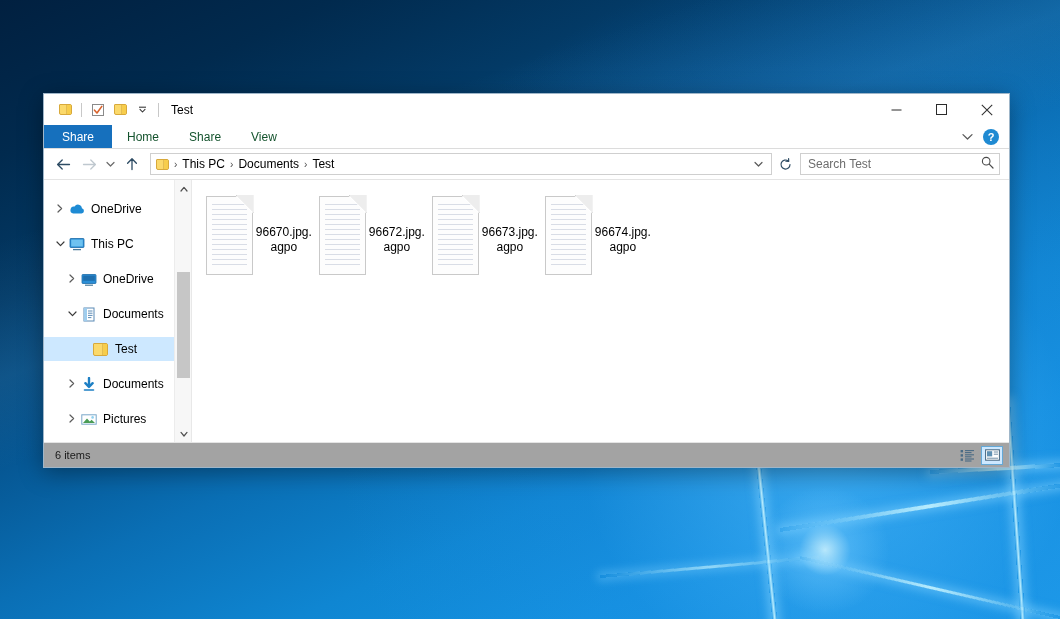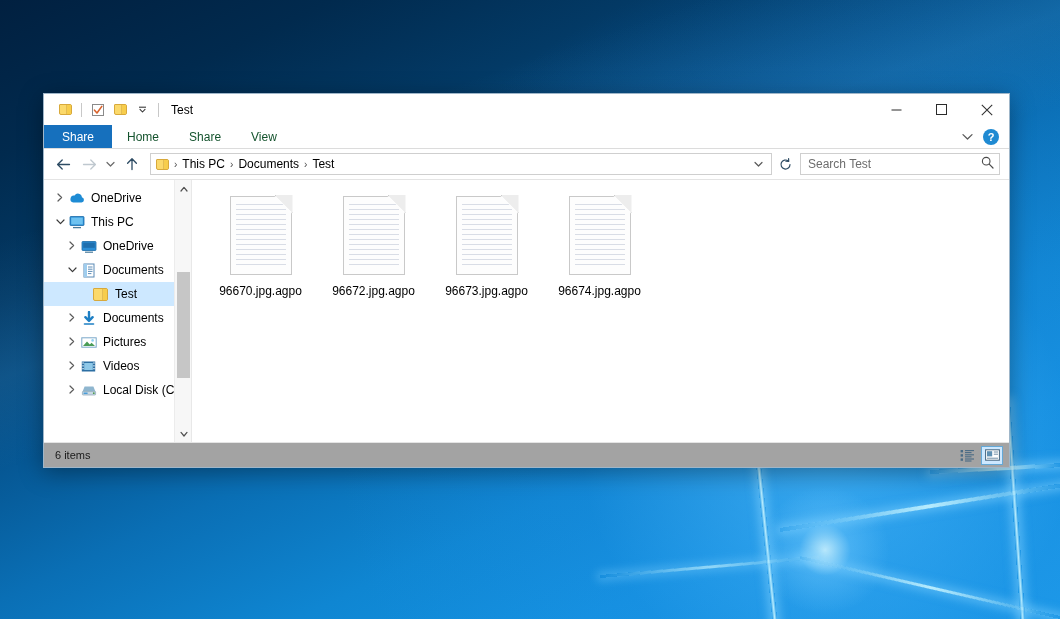--- a/index.html
+++ b/index.html
@@ -236,20 +236,21 @@
     flex: none;
   }
   .navlist { padding-top: 6px; }
   .navitem {
     height: 24px;
     display: flex; align-items: center;
     padding-right: 4px;
     white-space: nowrap;
     font-size: 12px;
     color: #000;
+    margin-top: 11px;
   }
   .navitem.sel { background: #cde8ff; }
   .nav-chev {
     width: 16px;
     flex: none;
     text-align: center;
     font-size: 9px;
     color: #5c5c5c;
   }
   .nav-chev.open { color: #3a3a3a; }
@@ -293,21 +294,21 @@
   }
   .filegrid {
     display: flex;
     flex-wrap: wrap;
     padding: 12px 0 0 12px;
     gap: 0;
   }
   .fileitem {
     width: 113px;
     padding: 4px 2px 6px 2px;
-    display: flex; flex-direction: column; align-items: center;
+    display: flex; align-items: center;
     text-align: center;
   }
   .doc-ico {
     position: relative;
     width: 62px; height: 79px;
     margin-bottom: 9px;
   }
   .doc-page {
     position: absolute;
     inset: 0;

